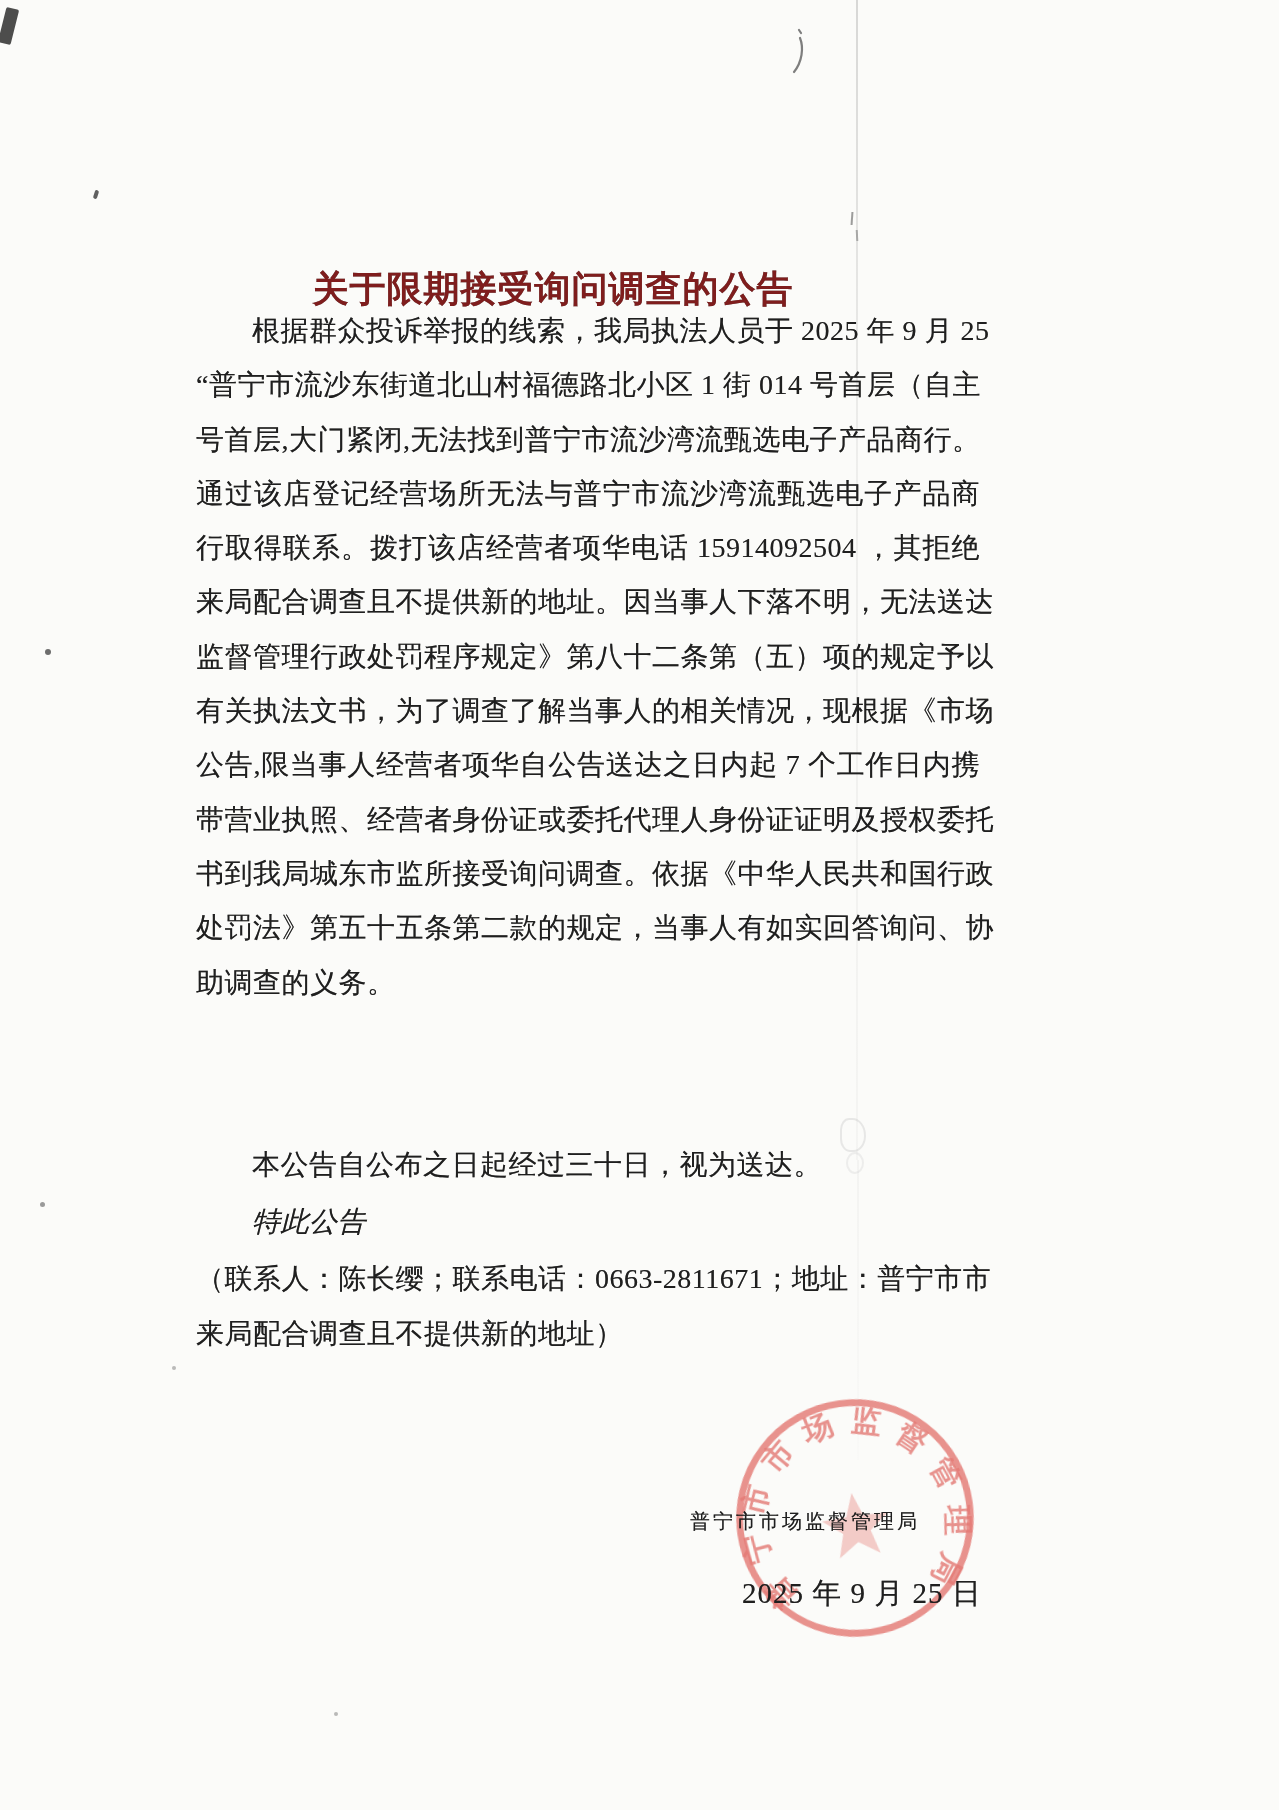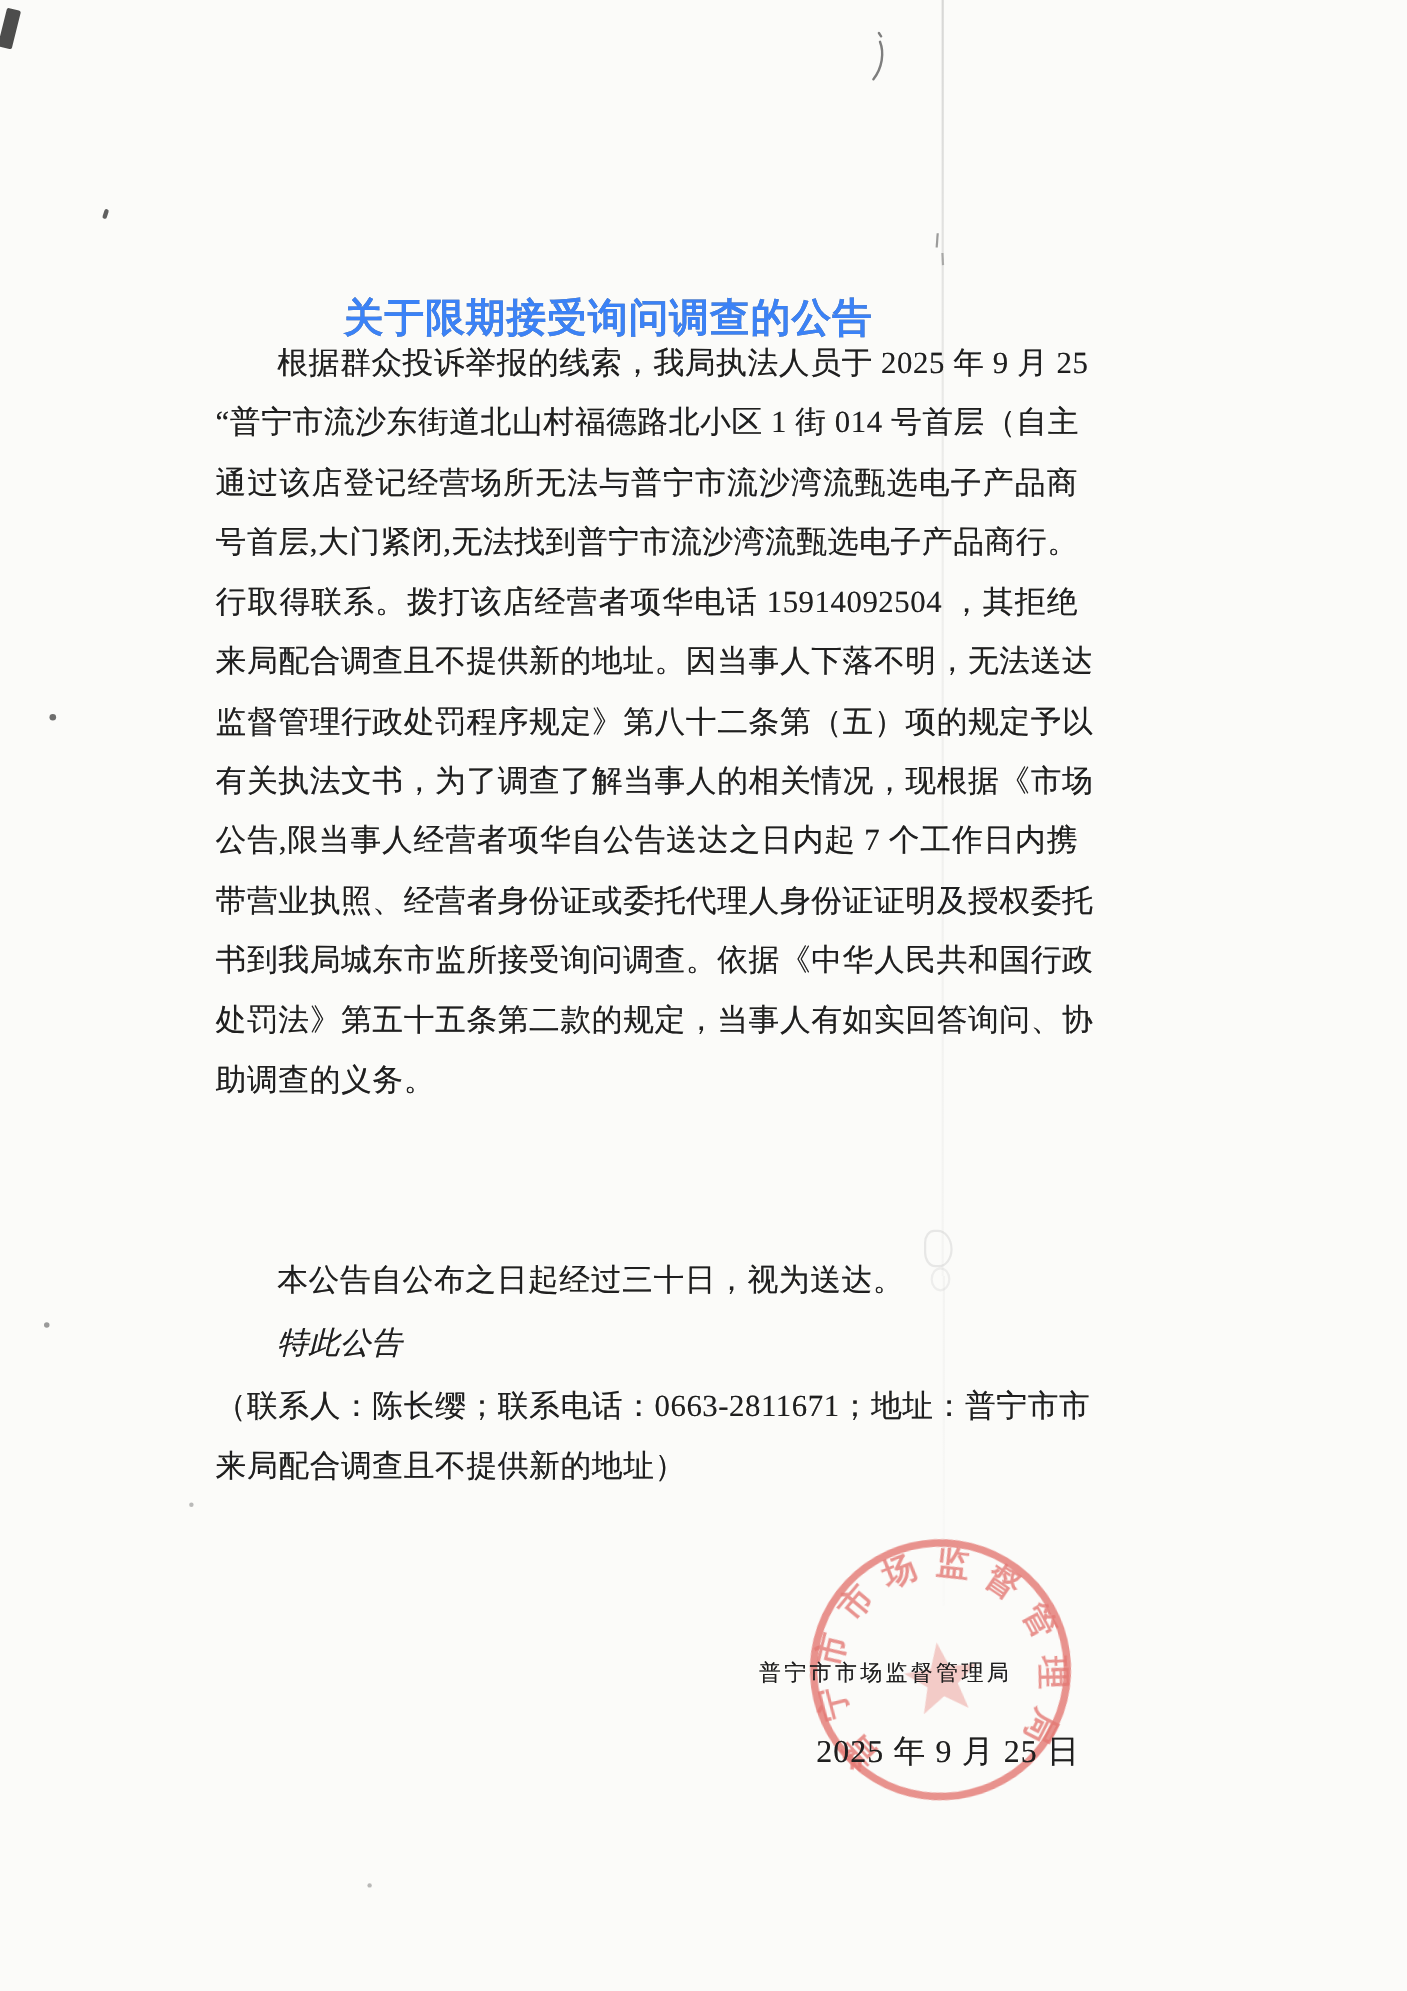--- a/index.html
+++ b/index.html
@@ -10,21 +10,21 @@
     overflow:hidden;
     font-family:"Liberation Serif","DejaVu Serif",serif;
     color:#1f1f1f;
   }
   
   #doc-title{
     position:absolute;left:196px;top:244px;width:714px;
     text-align:center;
     font-family:"Liberation Sans","DejaVu Sans",sans-serif;
     font-weight:700;font-size:36px;line-height:42px;
-    letter-spacing:1px;color:#3b82f6;
+    letter-spacing:1px;color:#7f1d1d;
     text-shadow:0 0 .5px rgba(0,0,0,.55);
   }
   
   #body-block{position:absolute;left:196px;top:304px;width:784px;}
   .bline{
     margin:0;height:54.3px;line-height:54.3px;
     font-size:28px;letter-spacing:.5px;
     text-align:justify;text-align-last:justify;text-justify:inter-character;
     white-space:nowrap;
     text-shadow:0 0 .4px rgba(0,0,0,.5);
@@ -104,22 +104,22 @@
       <text x="224" y="146" transform="rotate(97 224 146)">理</text>
       <text x="208" y="190" transform="rotate(125 208 190)">局</text>
     </g>
   </svg>
 
   <h1 id="doc-title">关于限期接受询问调查的公告</h1>
 
   <div id="body-block">
     <p class="bline indent2">根据群众投诉举报的线索，我局执法人员于 2025 年 9 月 25</p>
     <p class="bline">“普宁市流沙东街道北山村福德路北小区 1 街 014 号首层（自主</p>
+    <p class="bline">号首层,大门紧闭,无法找到普宁市流沙湾流甄选电子产品商行。</p>
     <p class="bline">通过该店登记经营场所无法与普宁市流沙湾流甄选电子产品商</p>
-    <p class="bline">号首层,大门紧闭,无法找到普宁市流沙湾流甄选电子产品商行。</p>
     <p class="bline">行取得联系。拨打该店经营者项华电话 15914092504 ，其拒绝</p>
     <p class="bline">来局配合调查且不提供新的地址。因当事人下落不明，无法送达</p>
     <p class="bline">监督管理行政处罚程序规定》第八十二条第（五）项的规定予以</p>
     <p class="bline">有关执法文书，为了调查了解当事人的相关情况，现根据《市场</p>
     <p class="bline">公告,限当事人经营者项华自公告送达之日内起 7 个工作日内携</p>
     <p class="bline">带营业执照、经营者身份证或委托代理人身份证证明及授权委托</p>
     <p class="bline">书到我局城东市监所接受询问调查。依据《中华人民共和国行政</p>
     <p class="bline">处罚法》第五十五条第二款的规定，当事人有如实回答询问、协</p>
     <p class="bline para-end">助调查的义务。</p>
   </div>

